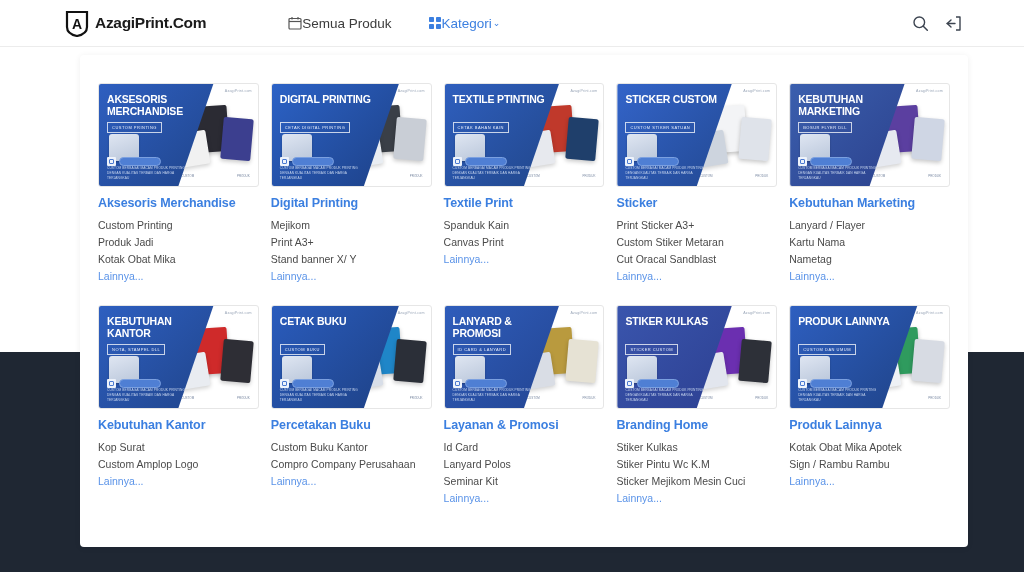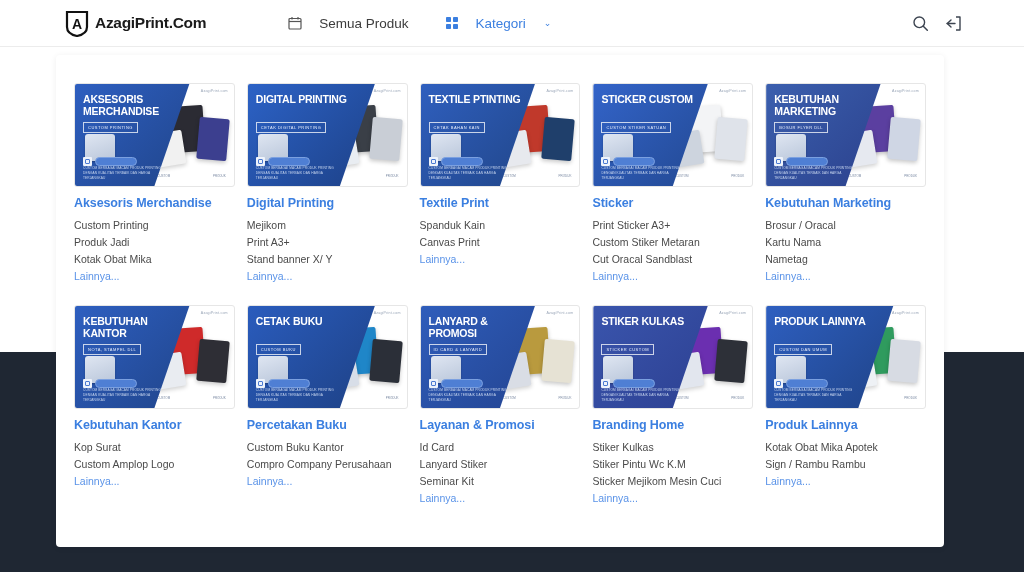--- a/index.html
+++ b/index.html
@@ -28,34 +28,34 @@
     width: 26px; height: 27px; position: relative; margin-right: 5px;
     display: flex; align-items: center; justify-content: center;
   }
   .brand-shield svg { display: block; }
   .brand-text {
     font-size: 15.5px; font-weight: bold; color: #1b1b1b;
     letter-spacing: -0.3px;
   }
   .nav-links { display: flex; align-items: center; margin-left: 82px; gap: 36px; }
   .nav-item {
-    display: flex; align-items: center; gap: 17px;
+    display: flex; align-items: center; gap: 0;
     font-size: 13.5px; color: #3c3c3c; cursor: pointer;
   }
   .nav-item.active { color: #3b7fe0; }
   .nav-ico { width: 14px; height: 14px; display: block; }
   .caret { font-size: 9px; margin-left: 1px; }
   .topbar-actions {
     margin-left: auto; margin-right: 62px; display: flex; align-items: center; gap: 16px;
   }
   .act-ico { width: 17px; height: 17px; cursor: pointer; display:block; }
 
   
   .panel {
-    position: absolute; left: 56px; top: 55px; width: 888px; height: 492px;
+    position: absolute; left: 80px; top: 55px; width: 888px; height: 492px;
     background: #ffffff; border-radius: 4px;
     box-shadow: 0 1px 6px rgba(0,0,0,0.07);
     padding: 28px 18px 0 18px; z-index: 3;
   }
   .grid {
     display: grid; grid-template-columns: repeat(5, 1fr);
     column-gap: 12px; row-gap: 20px;
   }
   .cat-card { width: 100%; }
 
@@ -321,21 +321,21 @@
         <span class="b-sq">
                 <i></i>
               </span>
         <span class="b-pill"></span>
       </div>
       <div class="b-fine">CUSTOM BERBAGAI MACAM PRODUK PRINTING DENGAN KUALITAS TERBAIK DAN HARGA TERJANGKAU</div>
     </div>
 
     <div class="cat-title">Kebutuhan Marketing</div>
     <div class="sub-list">
-      <div class="sub-item">Brosur / Oracal</div>
+      <div class="sub-item">Lanyard / Flayer</div>
             <div class="sub-item">Kartu Nama</div>
             <div class="sub-item">Nametag</div>
       <div class="more-link">Lainnya...</div>
     </div>
   </div>
         <div class="cat-card">
     <div class="banner">
       <div class="banner-white-area">
         <div class="prod" style="right:30px;top:22px;width:34px;height:46px;background:#cf2a2a;box-shadow:0 2px 4px rgba(0,0,0,.25);transform:rotate(-4deg);"></div>
         <div class="prod" style="right:6px;top:34px;width:30px;height:42px;background:#2e2e35;box-shadow:0 2px 4px rgba(0,0,0,.22);transform:rotate(5deg);"></div>
@@ -413,21 +413,21 @@
                 <i></i>
               </span>
         <span class="b-pill"></span>
       </div>
       <div class="b-fine">CUSTOM BERBAGAI MACAM PRODUK PRINTING DENGAN KUALITAS TERBAIK DAN HARGA TERJANGKAU</div>
     </div>
 
     <div class="cat-title">Layanan &amp; Promosi</div>
     <div class="sub-list">
       <div class="sub-item">Id Card</div>
-            <div class="sub-item">Lanyard Stiker</div>
+            <div class="sub-item">Lanyard Polos</div>
             <div class="sub-item">Seminar Kit</div>
       <div class="more-link">Lainnya...</div>
     </div>
   </div>
         <div class="cat-card">
     <div class="banner">
       <div class="banner-white-area">
         <div class="prod" style="right:30px;top:22px;width:34px;height:46px;background:#6b2fb0;box-shadow:0 2px 4px rgba(0,0,0,.25);transform:rotate(-4deg);"></div>
         <div class="prod" style="right:6px;top:34px;width:30px;height:42px;background:#2d3038;box-shadow:0 2px 4px rgba(0,0,0,.22);transform:rotate(5deg);"></div>
         <div class="prod" style="right:50px;top:48px;width:32px;height:34px;background:#e2e6ee;box-shadow:0 2px 4px rgba(0,0,0,.18);transform:rotate(-9deg);"></div>

